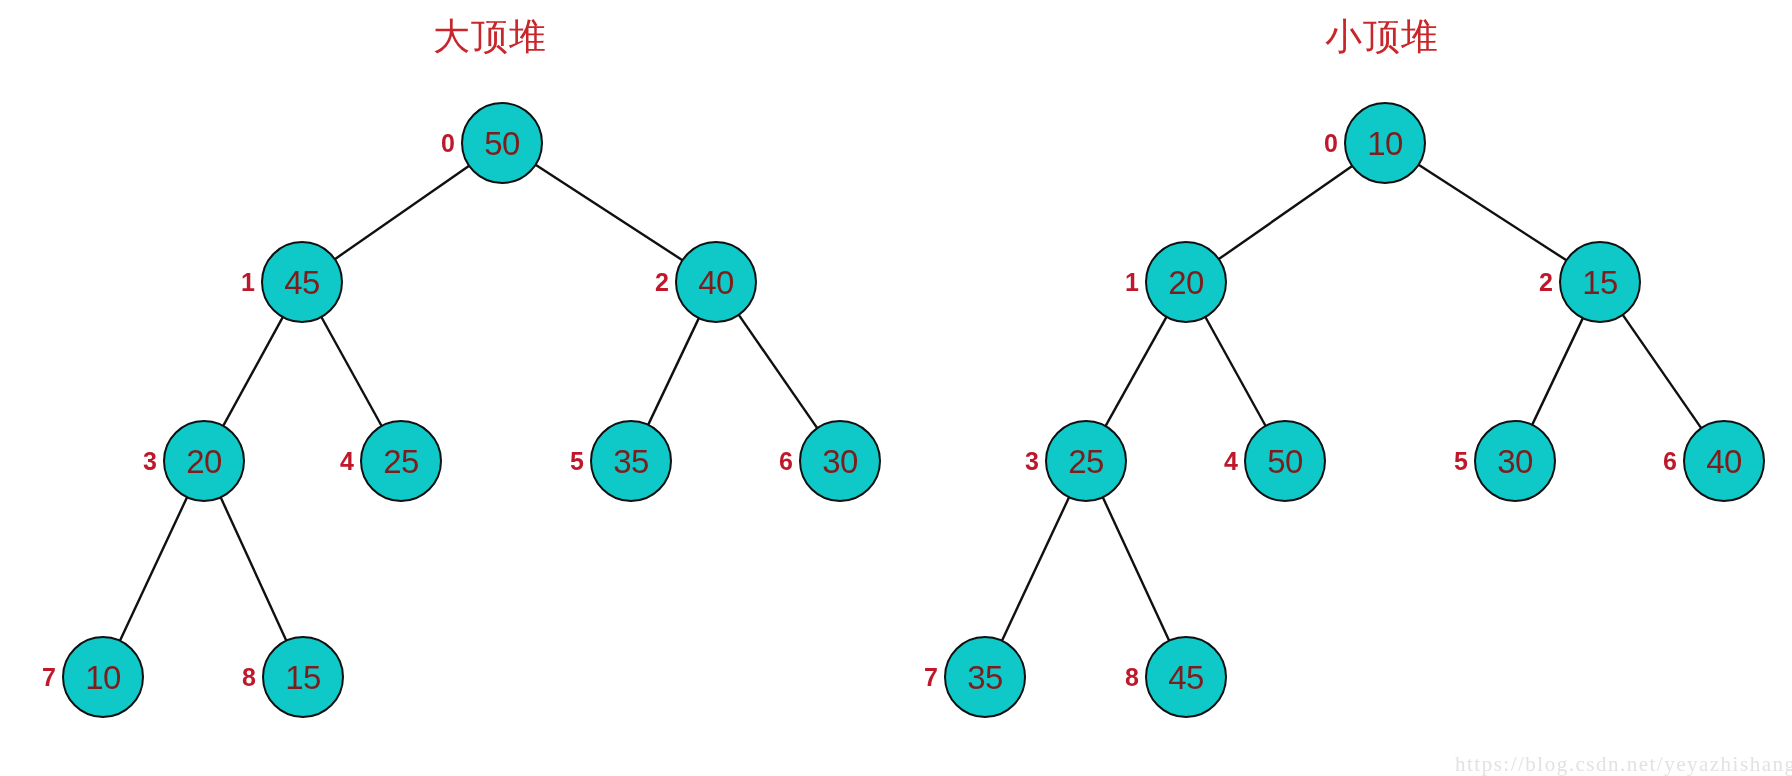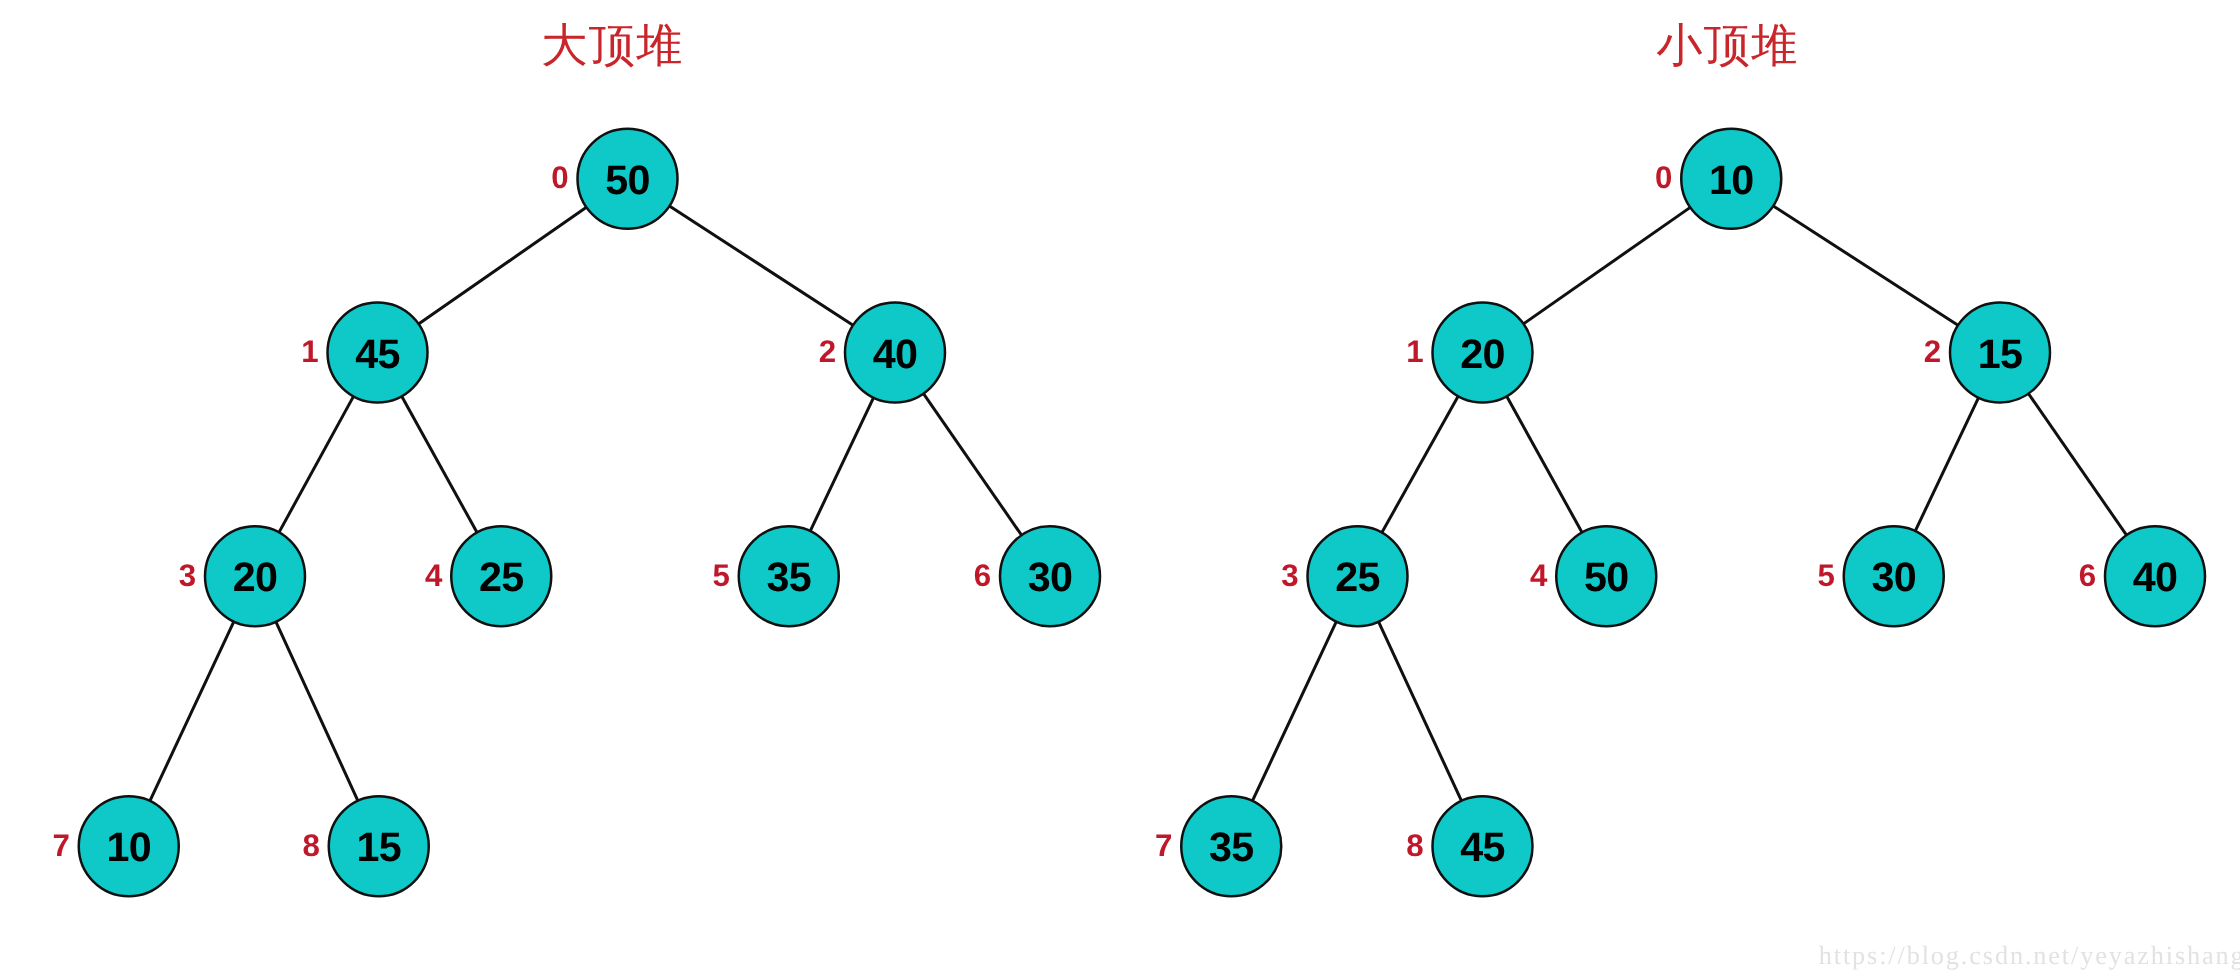--- a/index.html
+++ b/index.html
@@ -45,23 +45,23 @@
     background: #0FC8C8;
     border: 2.6px solid #101010;
     box-sizing: border-box;
     transform: translate(-50%, -50%);
     display: flex;
     align-items: center;
     justify-content: center;
     z-index: 3;
   }
   .node-value {
-    color: #000000;
+    color: #7f1d1d;
     font-size: 33px;
-    font-weight: bold;
+    font-weight: normal;
     line-height: 1;
     letter-spacing: -0.5px;
     font-family: "Liberation Sans", sans-serif;
   }
   .node-index {
     position: absolute;
     color: #C0182B;
     font-size: 25px;
     font-weight: bold;
     transform: translate(-100%, -50%);

